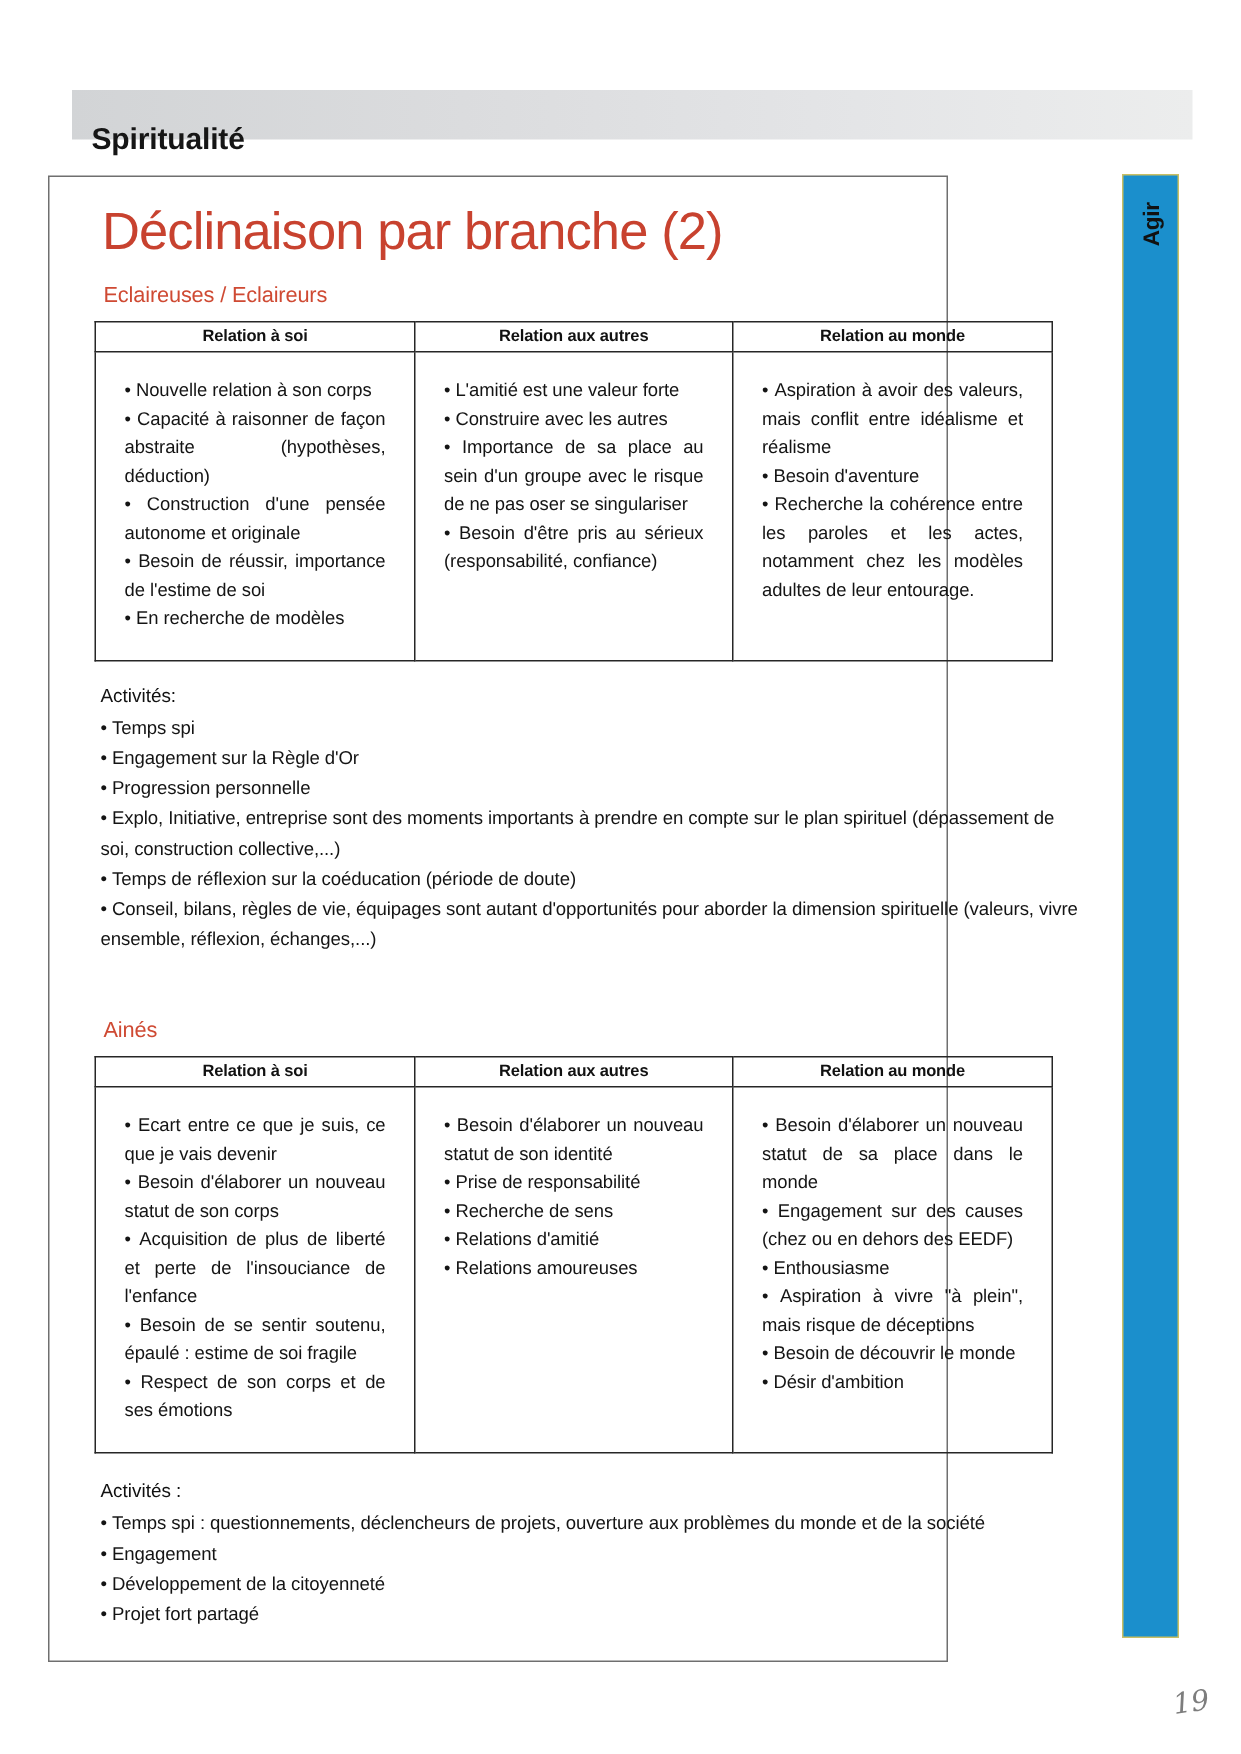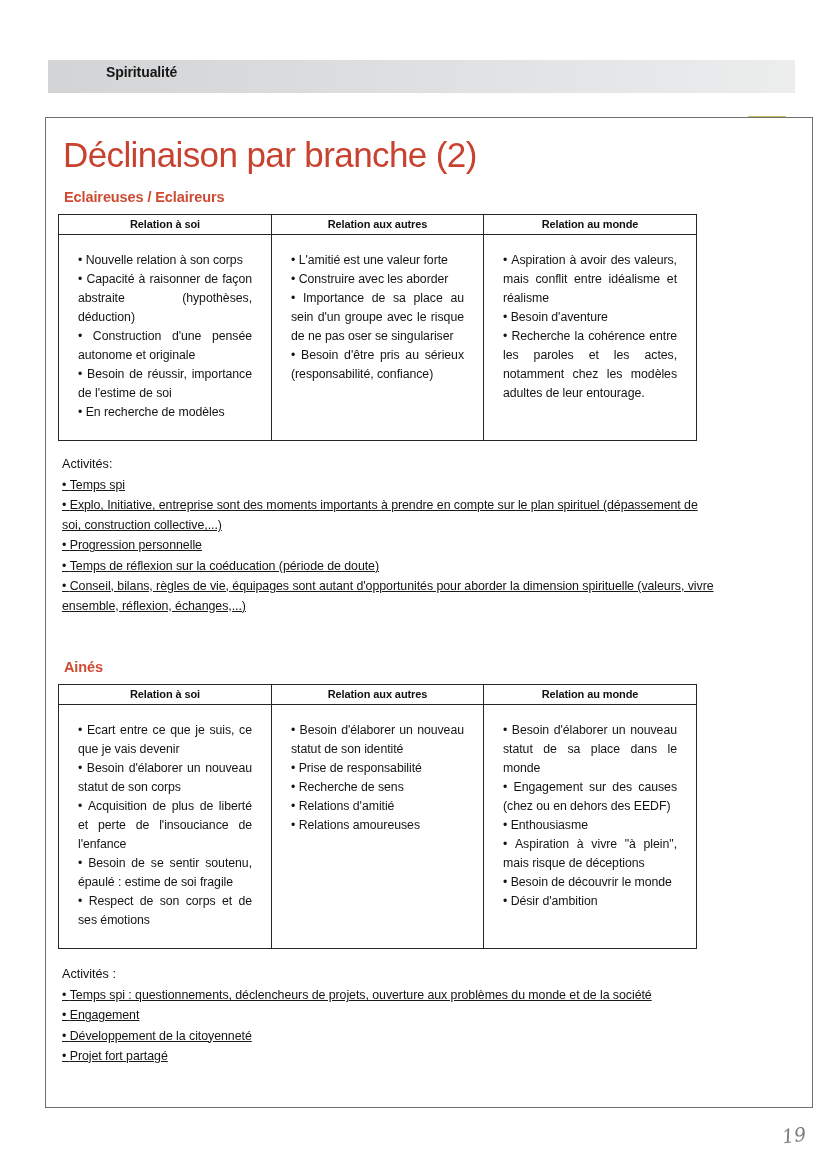--- a/index.html
+++ b/index.html
@@ -21,26 +21,25 @@
     position: absolute;
     left: 48px;
     top: 60px;
     width: 747px;
     height: 33px;
     background: linear-gradient(to right, #d2d4d6 0%, #dbdcde 35%, #e4e5e7 70%, #eceded 100%);
   }
   .section-band-title {
     position: absolute;
     left: 13px;
-    top: 4px;
-    font-size: 14px;
+    top: 22px;
+    font-size: 20px;
     font-weight: bold;
     letter-spacing: -0.1px;
     color: #161616;
-    margin-left: 45px;
   }
 
   
   .side-tab {
     position: absolute;
     left: 748px;
     top: 116px;
     width: 38px;
     height: 976px;
     background: #1b8fcc;
@@ -56,42 +55,42 @@
     transform: rotate(-90deg);
     font-size: 15px;
     font-weight: bold;
     color: #111111;
     letter-spacing: -0.2px;
   }
 
   
   .content-card {
     position: absolute;
-    left: 45px;
+    left: 32px;
     top: 117px;
-    width: 768px;
+    width: 600px;
     height: 991px;
     border: 1.5px solid #6f6f6f;
     box-sizing: border-box;
     background: #ffffff;
-    padding: 0 10px;
+    padding: 0 28px;
   }
 
   .doc-title {
     margin: 19px 0 0 7px;
     font-size: 35px;
     font-weight: normal;
     color: #c8422f;
     letter-spacing: -0.6px;
     line-height: 1.05;
   }
   .branch-heading {
     margin: 15px 0 0 8px;
     font-size: 14.5px;
-    font-weight: bold;
+    font-weight: normal;
     color: #cf4a33;
     letter-spacing: -0.1px;
   }
   .branch-heading.second {
     margin-top: 43px;
   }
 
   
   table.rel-table {
     margin: 9px 0 0 2px;
@@ -145,21 +144,20 @@
   .activities-title {
     font-size: 12.6px;
     font-weight: normal;
     color: #111111;
     margin-bottom: 4px;
   }
   .activities ul {
     margin: 0;
     padding: 0;
     list-style: none;
-    text-decoration: underline;
   }
   .activities li {
     font-size: 12.4px;
     line-height: 1.62;
     color: #141414;
     letter-spacing: -0.06px;
   }
   .activities li::before {
     content: "\2022\00a0";
   }
@@ -215,42 +213,43 @@
             <li>Nouvelle relation à son corps</li>
             <li>Capacité à raisonner de façon abstraite (hypothèses, déduction)</li>
             <li>Construction d'une pensée autonome et originale</li>
             <li>Besoin de réussir, importance de l'estime de soi</li>
             <li>En recherche de modèles</li>
           </ul>
         </td>
         <td>
           <ul>
             <li>L'amitié est une valeur forte</li>
-            <li>Construire avec les aborder</li>
+            <li>Construire avec les autres</li>
             <li>Importance de sa place au sein d'un groupe avec le risque de ne pas oser se singulariser</li>
             <li>Besoin d'être pris au sérieux (responsabilité, confiance)</li>
           </ul>
         </td>
         <td>
           <ul>
             <li>Aspiration à avoir des valeurs, mais conflit entre idéalisme et réalisme</li>
             <li>Besoin d'aventure</li>
             <li>Recherche la cohérence entre les paroles et les actes, notamment chez les modèles adultes de leur entourage.</li>
           </ul>
         </td>
       </tr>
     </tbody>
   </table>
 
   <div class="activities">
     <div class="activities-title">Activités:</div>
     <ul>
       <li>Temps spi</li>
+      <li>Engagement sur la Règle d'Or</li>
+      <li>Progression personnelle</li>
       <li>Explo, Initiative, entreprise sont des moments importants à prendre en compte sur le plan spirituel (dépassement de soi, construction collective,...)</li>
-      <li>Progression personnelle</li>
       <li>Temps de réflexion sur la coéducation (période de doute)</li>
       <li>Conseil, bilans, règles de vie, équipages sont autant d'opportunités pour aborder la dimension spirituelle (valeurs, vivre ensemble, réflexion, échanges,...)</li>
     </ul>
   </div>
 
   <h2 class="branch-heading second">Ainés</h2>
 
   <table class="rel-table">
     <colgroup>
         <col class="c1">

